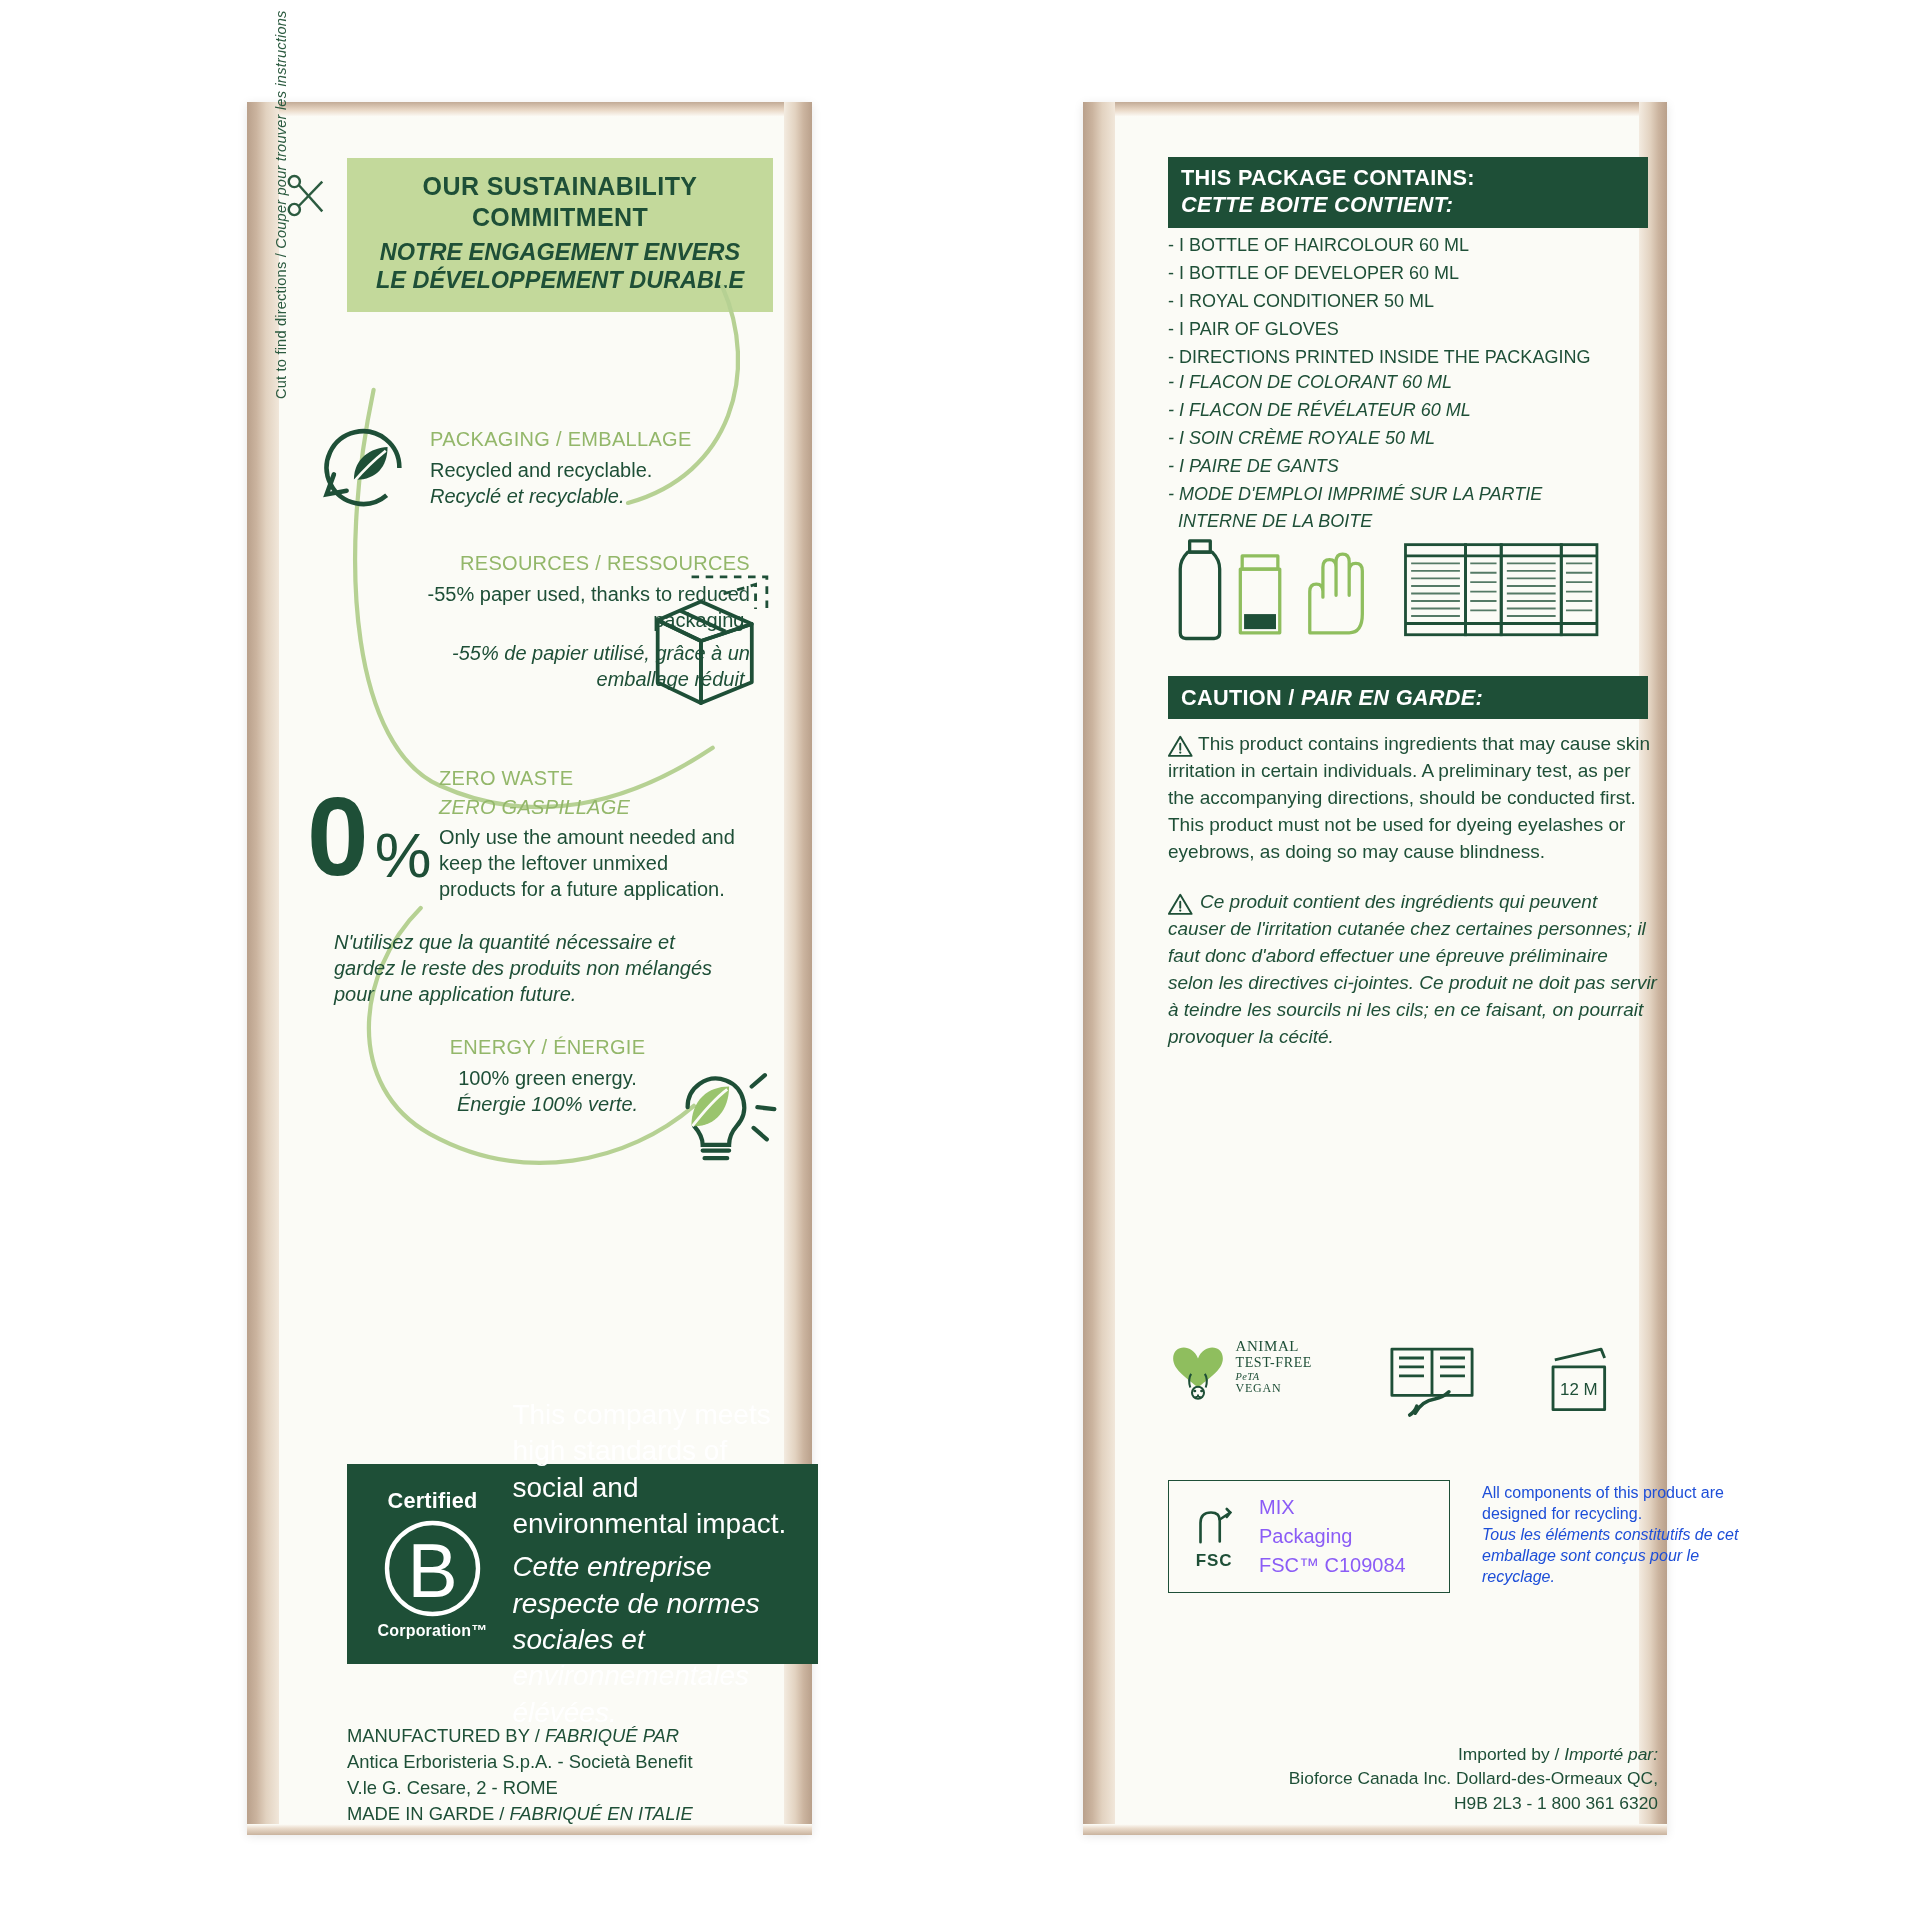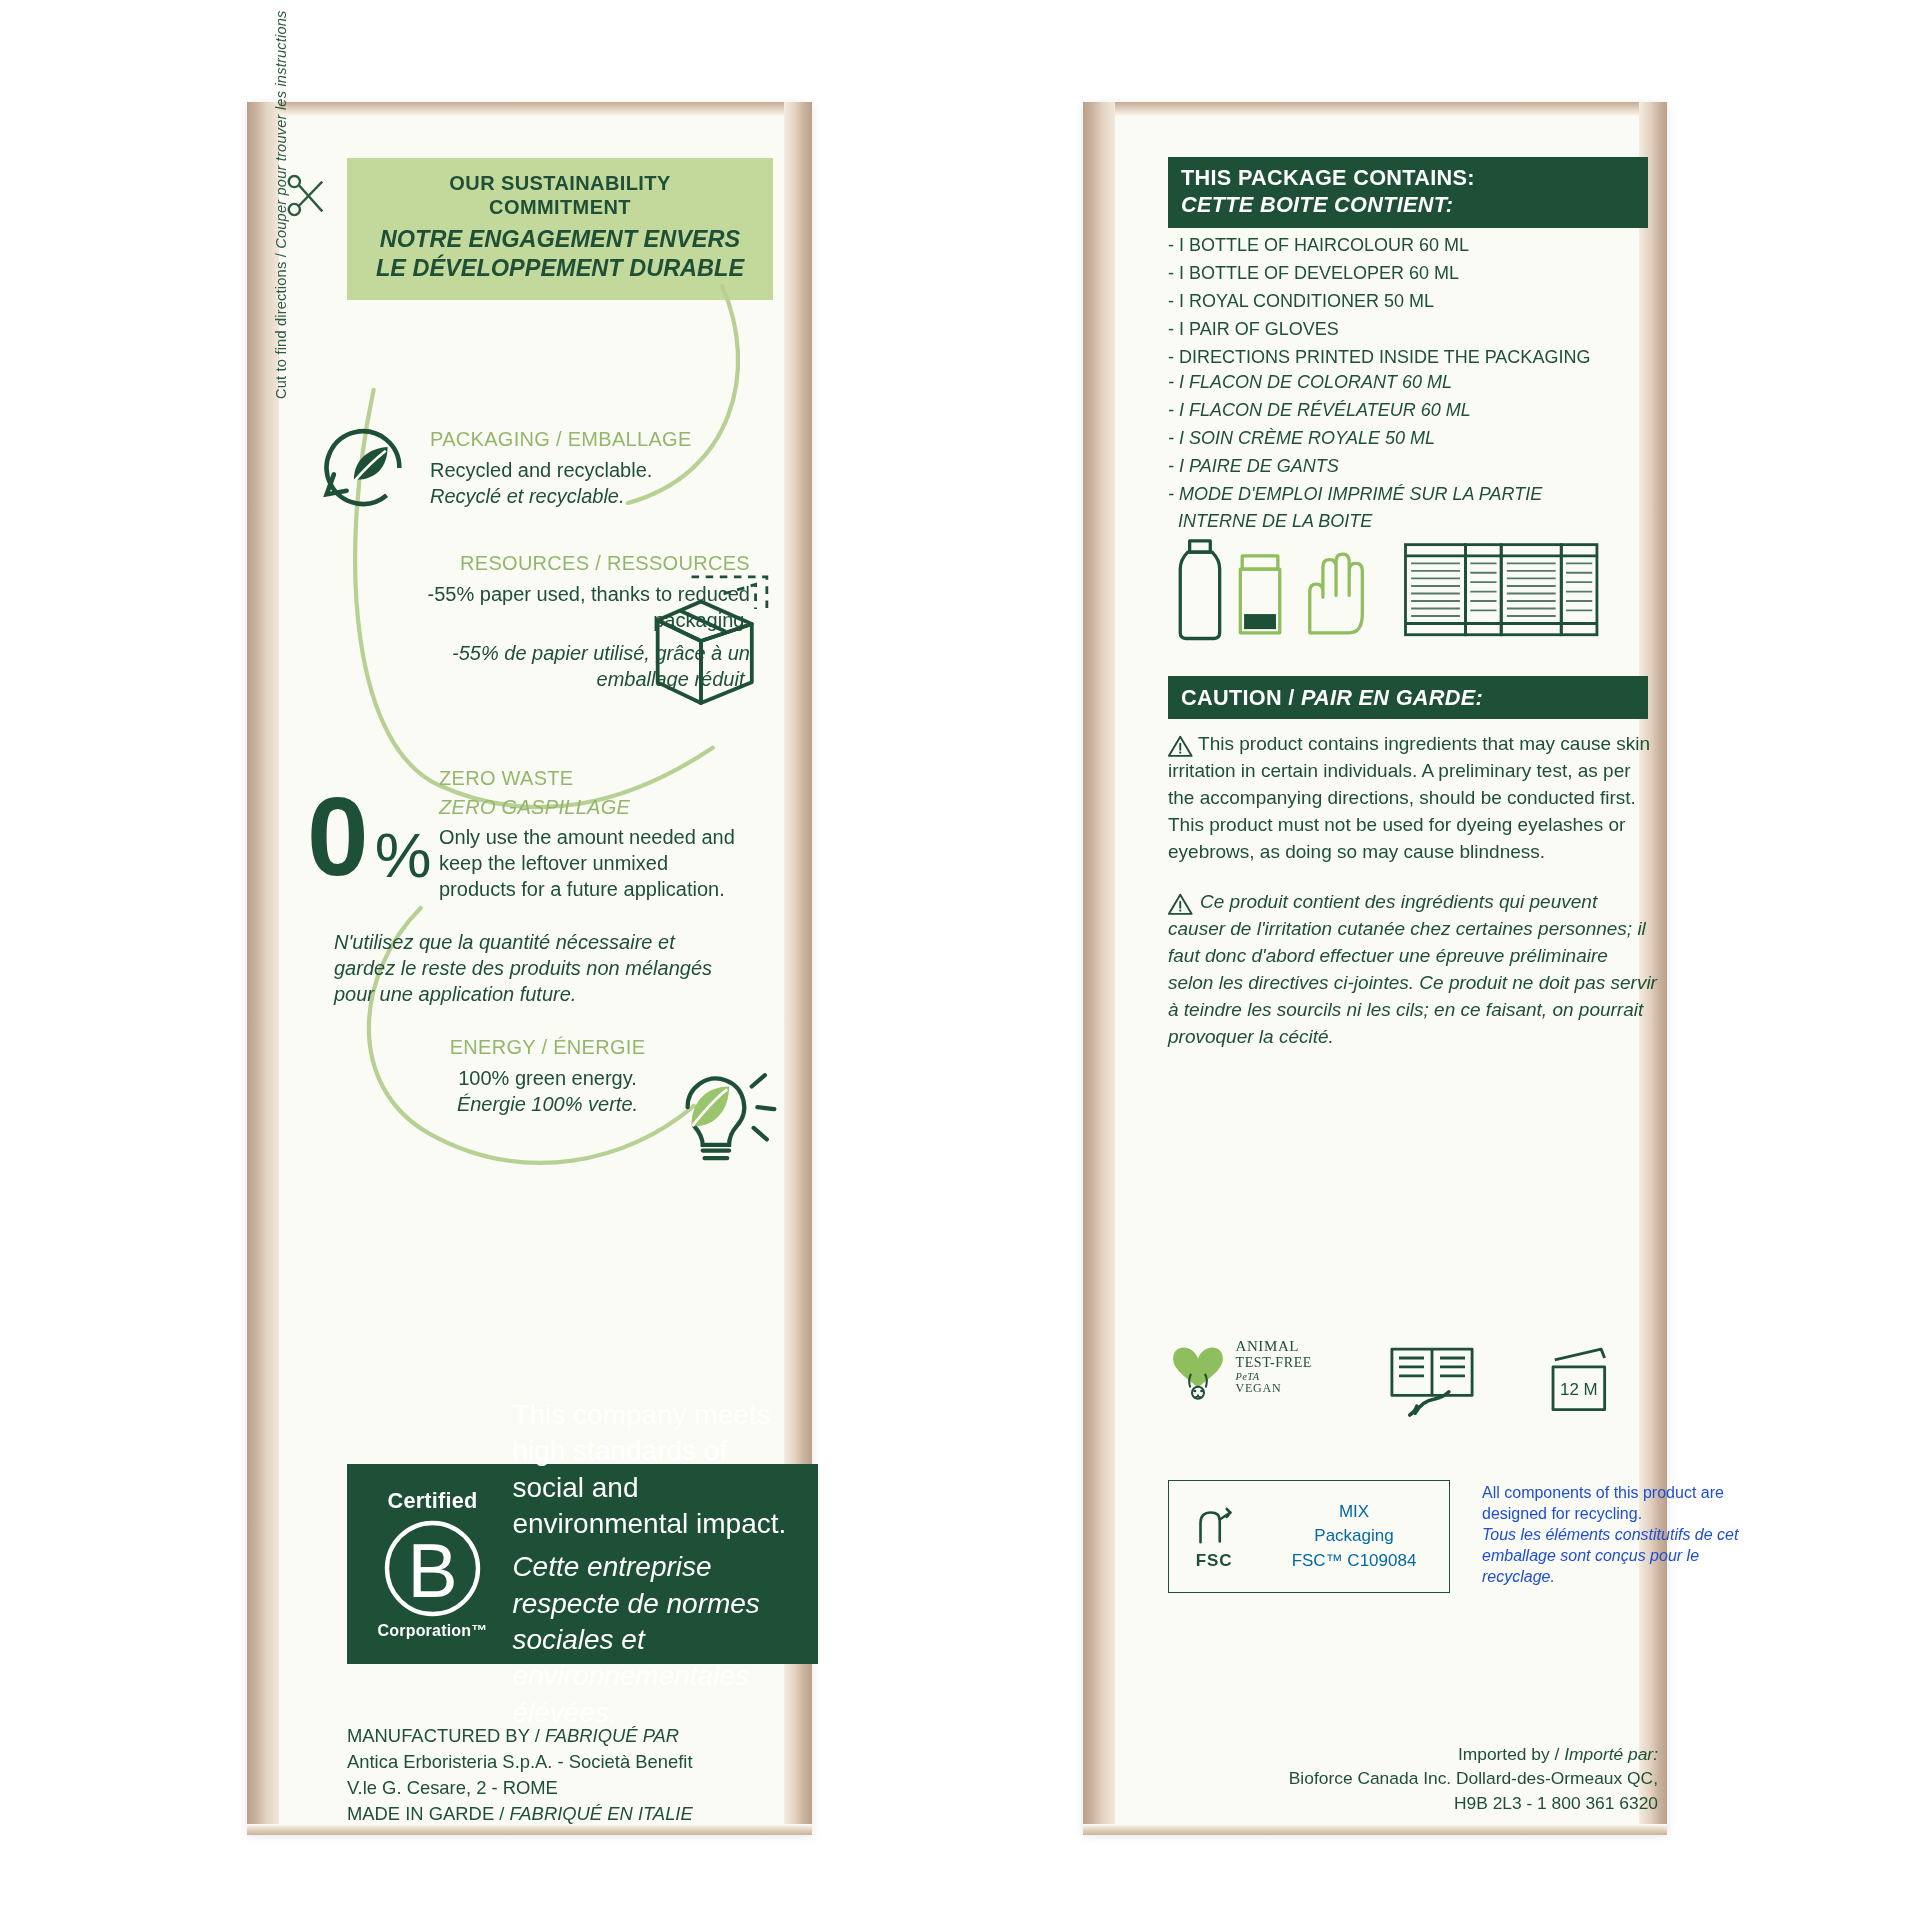--- a/index.html
+++ b/index.html
@@ -45,21 +45,21 @@
     --txt:#1e4f37;
   }
 
   
   #left-panel{left:247px;top:102px;width:565px;height:1733px;}
   .sust-header{
     position:absolute;left:68px;top:41px;width:426px;
     background:#c3d99b;color:#1e4f37;text-align:center;
     padding:13px 7.5px 17px 7.5px;box-sizing:border-box;
   }
-  .sust-header .l1{font-size:20px;font-weight:700;letter-spacing:0.4px;line-height:1.22;}
+  .sust-header .l1{font-size:25px;font-weight:700;letter-spacing:0.4px;line-height:1.22;}
   .sust-header .l2{font-size:23.5px;font-weight:700;font-style:italic;line-height:1.22;margin-top:5.6px;}
 
   .cut-text{
     position:absolute;left:-5.6px;top:282px;
     transform:rotate(-90deg);transform-origin:left top;
     font-size:14.6px;color:#2c5b40;white-space:nowrap;
     letter-spacing:0.2px;
   }
   .cut-text .it{font-style:italic;}
 
@@ -110,21 +110,21 @@
   .peta-txt .t2{font-size:14px;letter-spacing:0.6px;}
   .peta-txt .t3{font-size:10.4px;font-style:italic;letter-spacing:0.4px;}
   .peta-txt .t4{font-size:12px;letter-spacing:0.8px;}
 
   .fsc{
     position:absolute;left:53px;top:1363px;width:282px;height:113px;
     border:1.9px solid #1e4f37;display:flex;align-items:center;box-sizing:border-box;
   }
   .fsc .f-left{width:90px;text-align:center;border-right:0;}
   .fsc .f-label{font-size:17px;font-weight:700;color:#1e4f37;letter-spacing:0.9px;}
-  .fsc .f-right{flex:1;text-align:center;color:#0369a1;font-size:17px;line-height:1.45;}
+  .fsc .f-right{flex:1;text-align:left;color:#8b5cf6;font-size:20px;line-height:1.45;}
 
   .recyc-note{
     position:absolute;left:367px;top:1365px;width:282px;
     font-size:16px;color:#1d4ed8;line-height:1.32;
   }
   .recyc-note .it{font-style:italic;}
 
   .imported{
     position:absolute;left:53px;top:1625px;width:490px;
     font-size:17.4px;color:#1e4f37;line-height:1.4;text-align:right;

